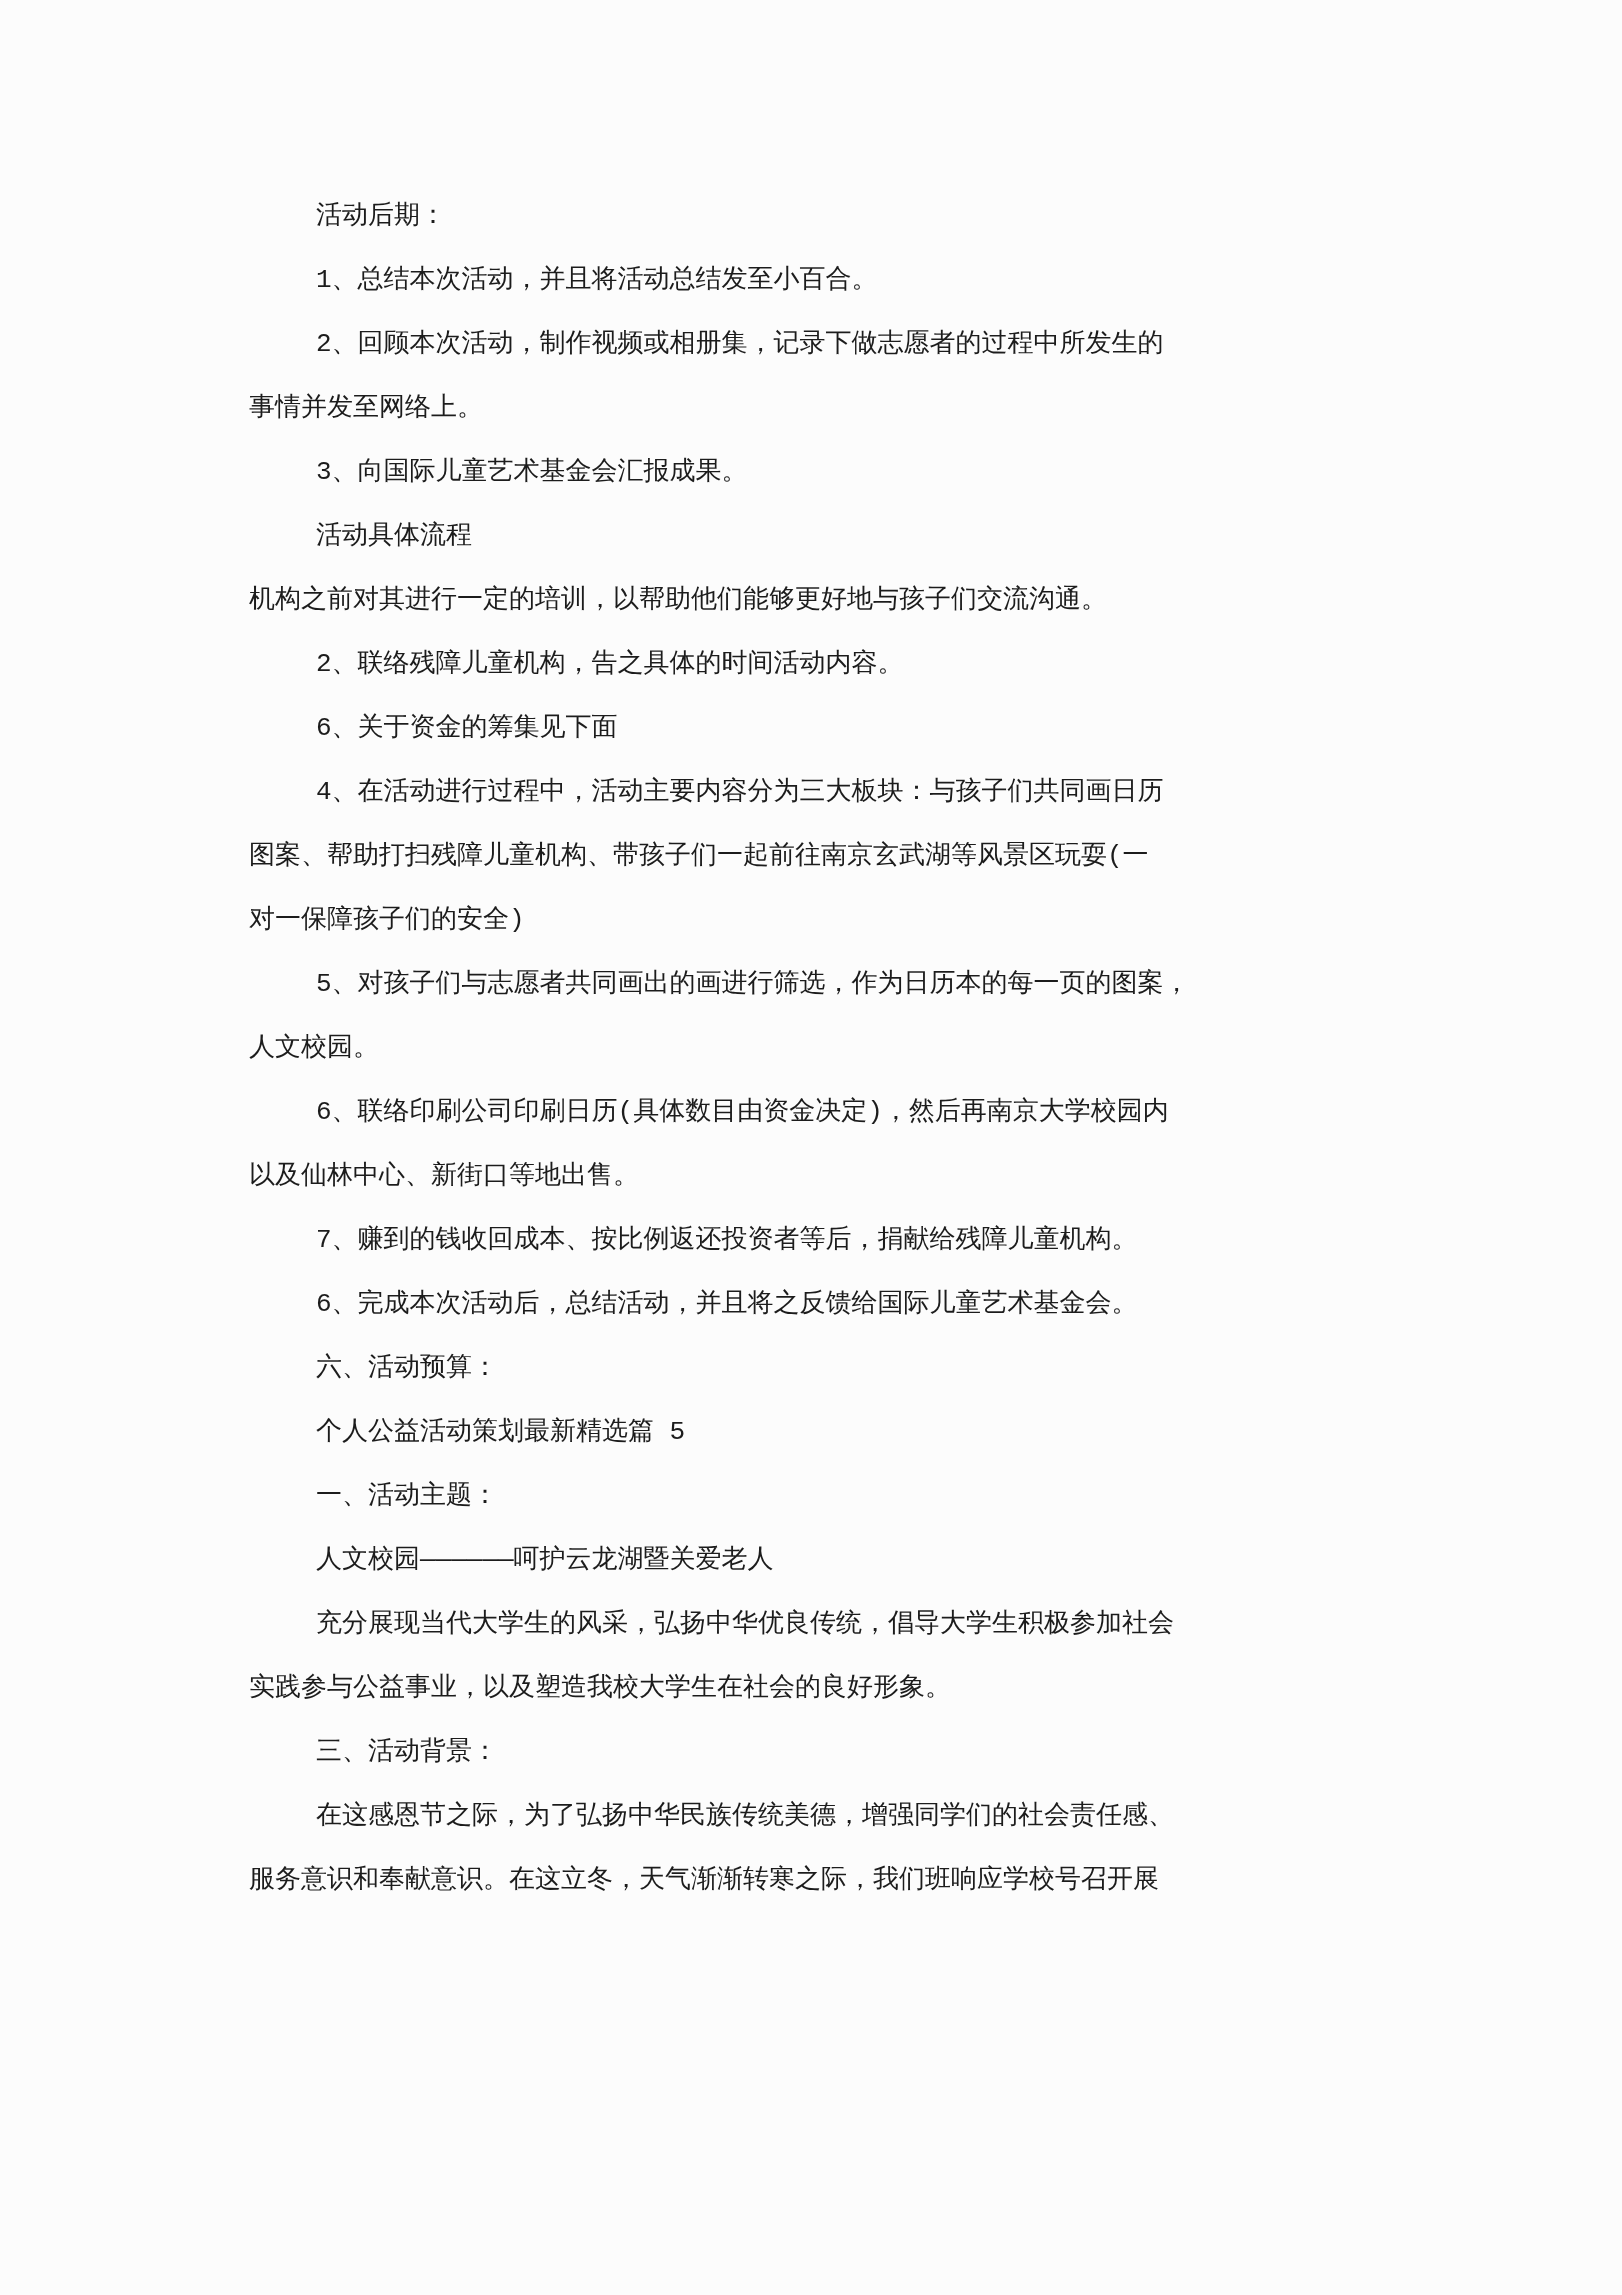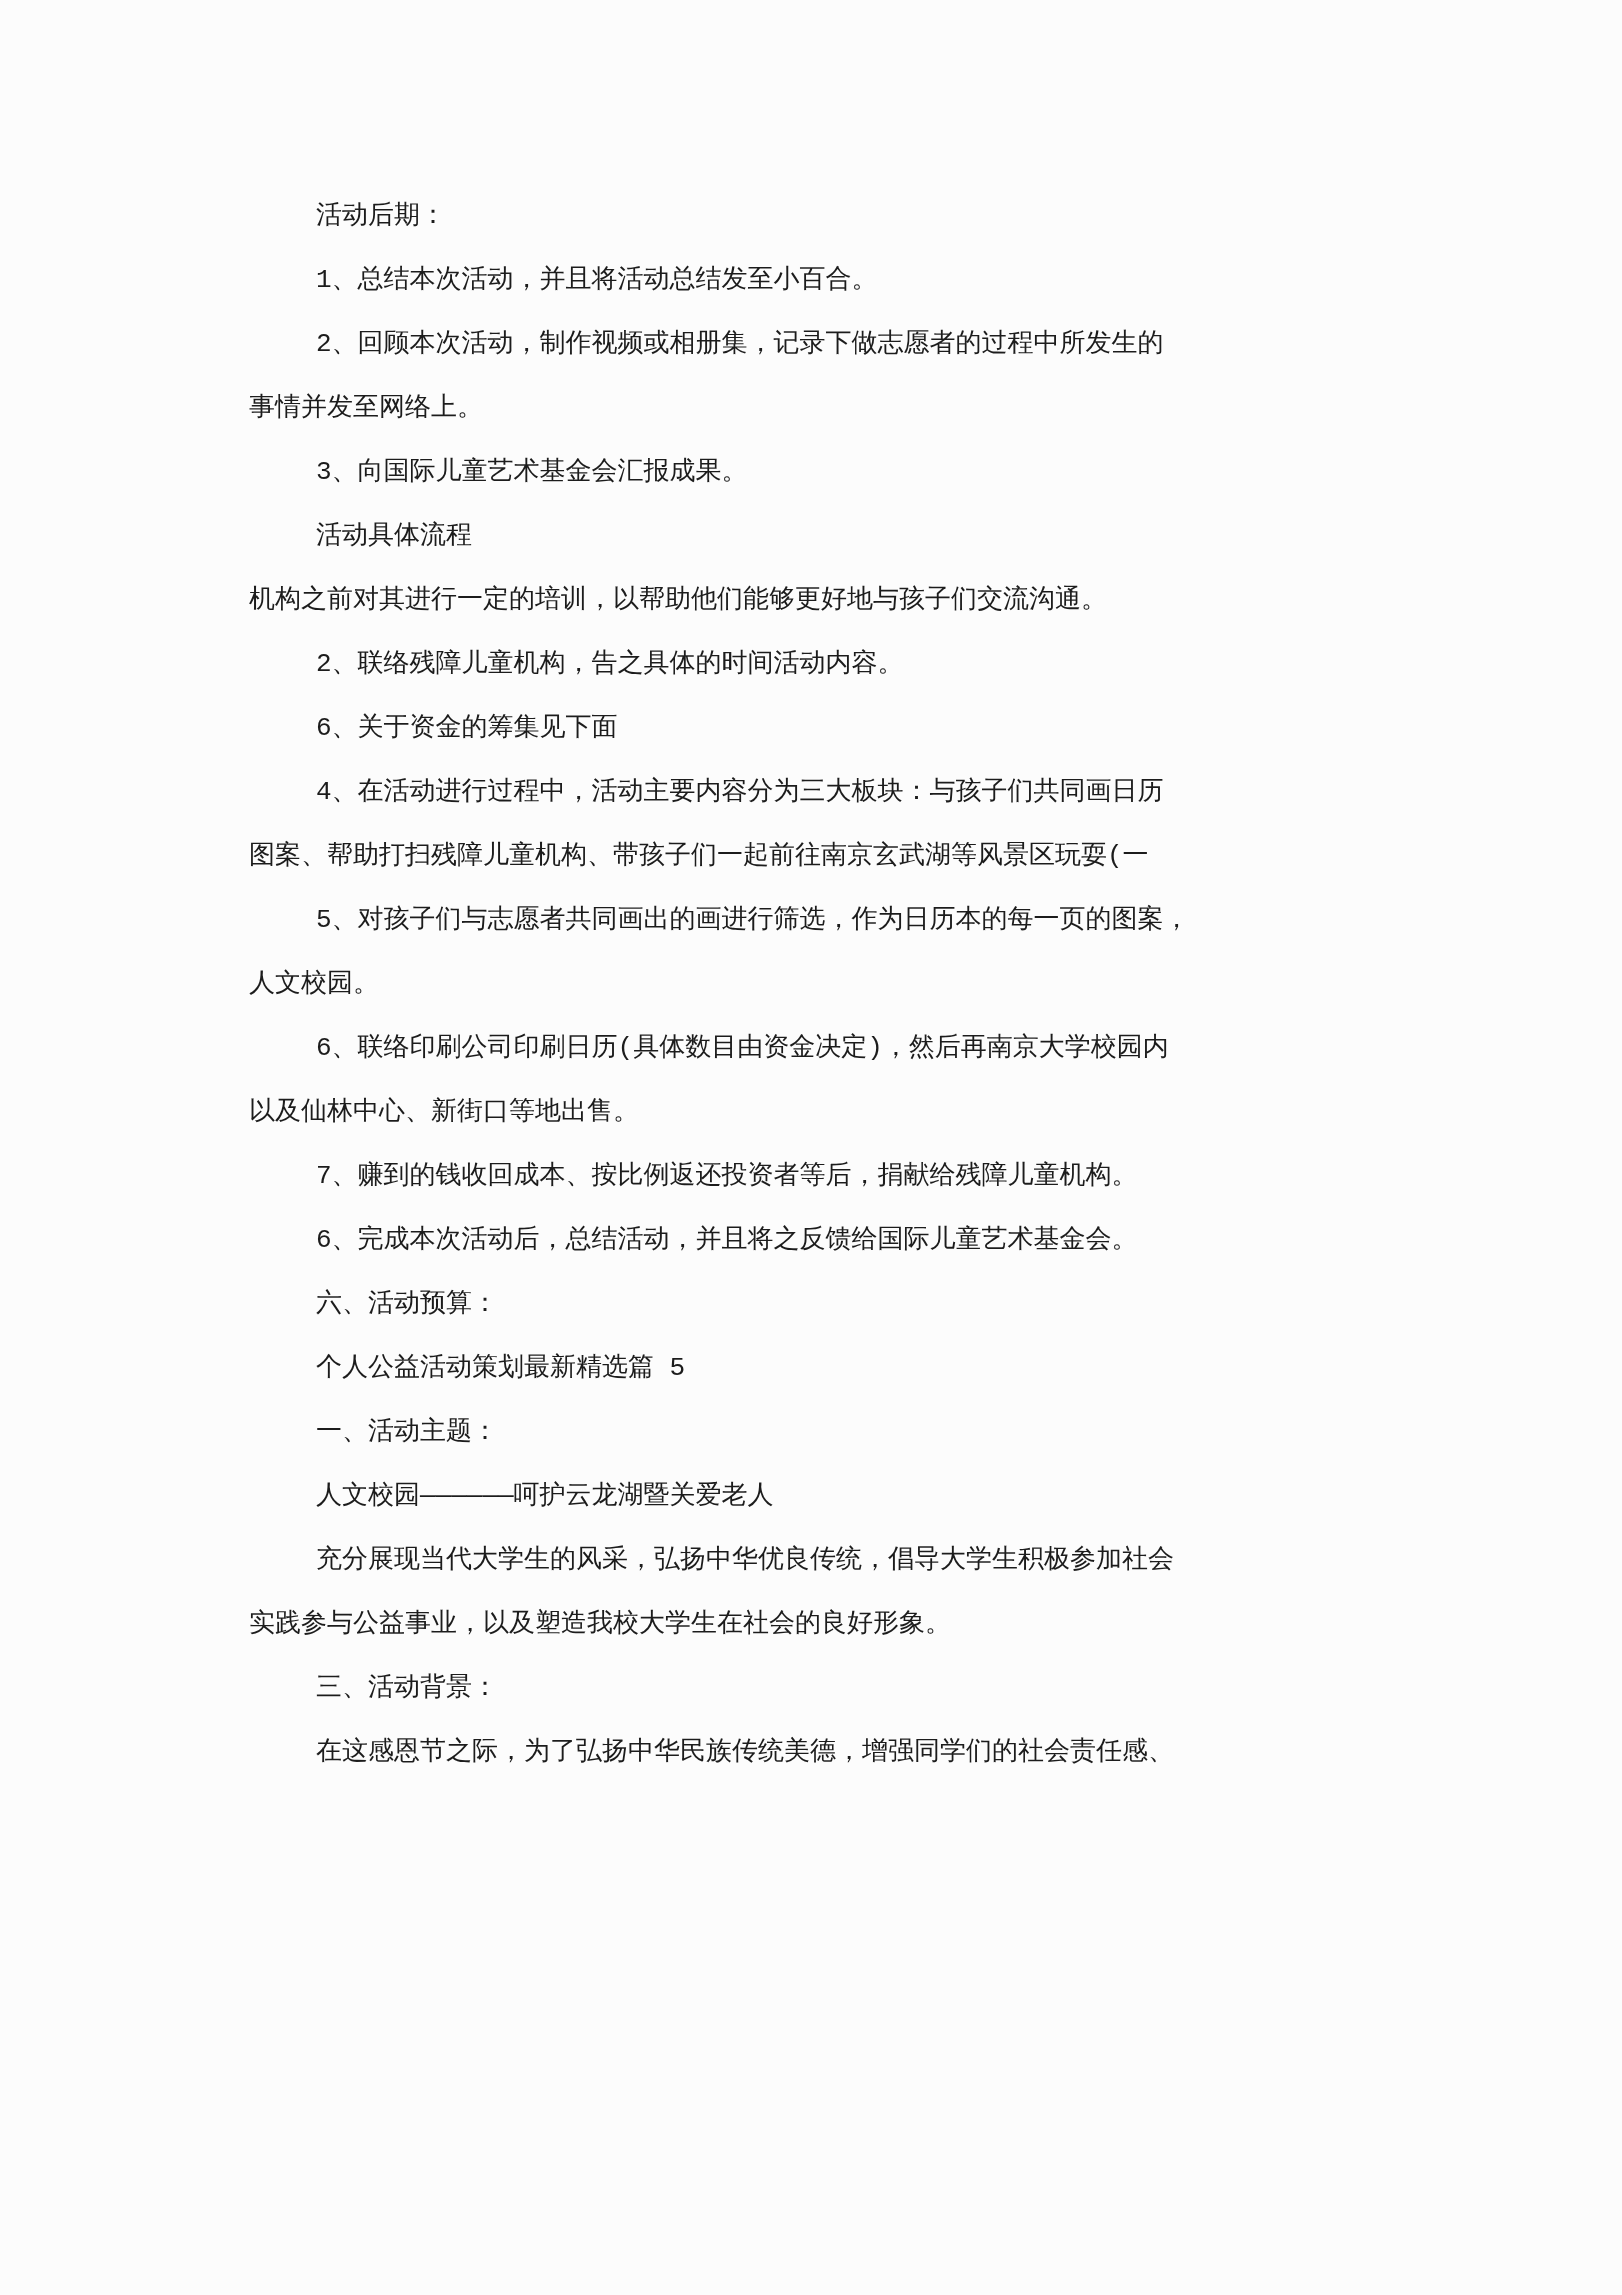--- a/index.html
+++ b/index.html
@@ -49,29 +49,31 @@
       <div class="line indent">1、总结本次活动，并且将活动总结发至小百合。</div>
       <div class="line indent">2、回顾本次活动，制作视频或相册集，记录下做志愿者的过程中所发生的</div>
       <div class="line">事情并发至网络上。</div>
       <div class="line indent">3、向国际儿童艺术基金会汇报成果。</div>
       <div class="line indent">活动具体流程</div>
       <div class="line">机构之前对其进行一定的培训，以帮助他们能够更好地与孩子们交流沟通。</div>
       <div class="line indent">2、联络残障儿童机构，告之具体的时间活动内容。</div>
       <div class="line indent">6、关于资金的筹集见下面</div>
       <div class="line indent">4、在活动进行过程中，活动主要内容分为三大板块：与孩子们共同画日历</div>
       <div class="line">图案、帮助打扫残障儿童机构、带孩子们一起前往南京玄武湖等风景区玩耍(一</div>
+      <div class="line">对一保障孩子们的安全)</div>
       <div class="line indent">5、对孩子们与志愿者共同画出的画进行筛选，作为日历本的每一页的图案，</div>
       <div class="line">人文校园。</div>
       <div class="line indent">6、联络印刷公司印刷日历(具体数目由资金决定)，然后再南京大学校园内</div>
       <div class="line">以及仙林中心、新街口等地出售。</div>
       <div class="line indent">7、赚到的钱收回成本、按比例返还投资者等后，捐献给残障儿童机构。</div>
       <div class="line indent">6、完成本次活动后，总结活动，并且将之反馈给国际儿童艺术基金会。</div>
       <div class="line indent">六、活动预算：</div>
       <div class="line indent">个人公益活动策划最新精选篇 5</div>
       <div class="line indent">一、活动主题：</div>
       <div class="line indent">人文校园——————呵护云龙湖暨关爱老人</div>
       <div class="line indent">充分展现当代大学生的风采，弘扬中华优良传统，倡导大学生积极参加社会</div>
       <div class="line">实践参与公益事业，以及塑造我校大学生在社会的良好形象。</div>
       <div class="line indent">三、活动背景：</div>
       <div class="line indent">在这感恩节之际，为了弘扬中华民族传统美德，增强同学们的社会责任感、</div>
+      <div class="line">服务意识和奉献意识。在这立冬，天气渐渐转寒之际，我们班响应学校号召开展</div>
     </div>
 </div>
 
 
 </body></html>

